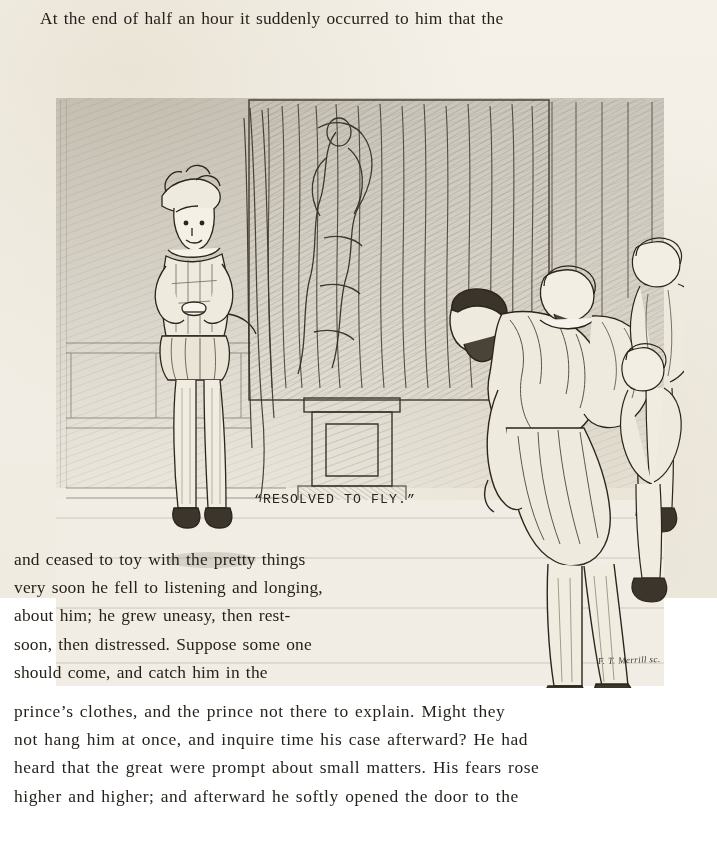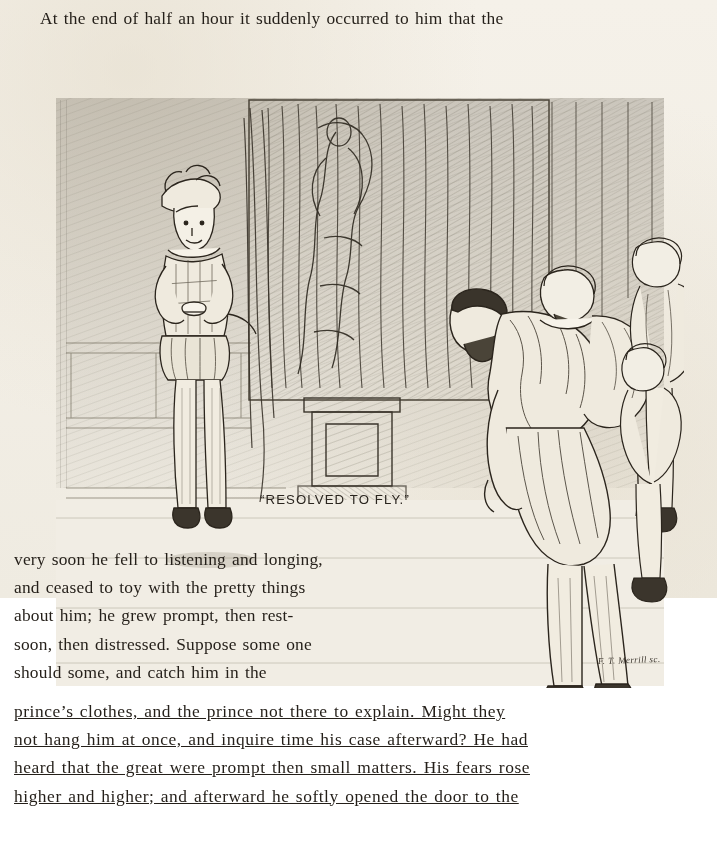--- a/index.html
+++ b/index.html
@@ -63,21 +63,21 @@
     display: block;
     width: 100%;
     height: 100%;
   }
   .caption {
     position: absolute;
     left: 205px;
     top: 492px;
     width: 260px;
     text-align: center;
-    font-family: Liberation Sans, sans-serif;
+    font-family: Liberation Mono, monospace;
     font-size: 13.2px;
     letter-spacing: 1.1px;
     color: #2a251f;
   }
   .signature {
     position: absolute;
     left: 598px;
     top: 655px;
     font-family: "Liberation Serif", serif;
     font-size: 9px;
@@ -101,21 +101,21 @@
   .bottom-text {
     position: absolute;
     left: 14px;
     top: 697px;
     width: 694px;
   }
   .bottom-text .line {
     display: block;
     white-space: nowrap;
   }
-  .l-wide { letter-spacing: 0.55px; text-decoration: underline; }
+  .l-wide { letter-spacing: 0.55px; }
 </style>
 </head>
 <body>
 
 <div class="page">
 
   <div class="text-block top-text">
     <p>
       <span class="line indent">At the end of half an hour it suddenly occurred to him that the</span>
     </p>
@@ -361,27 +361,27 @@
         <path d="M600 396 C600 430, 602 462, 606 490 L624 490 C626 462, 626 428, 624 396" fill="#f1ece0"></path>
         <path d="M598 490 C592 504, 600 514, 616 514 C630 514, 634 502, 628 490 Z" fill="#3b352c"></path>
       </g>
     </svg>
   </div>
 
   <div class="caption">“RESOLVED TO FLY.”</div>
   <div class="signature">F. T. Merrill sc.</div>
 
   <div class="text-block col-text">
+    <span class="line">and ceased to toy with the pretty things</span>
     <span class="line">very soon he fell to listening and longing,</span>
-    <span class="line">and ceased to toy with the pretty things</span>
-    <span class="line">about him; he grew prompt, then rest-</span>
+    <span class="line">about him; he grew uneasy, then rest-</span>
     <span class="line">soon, then distressed.  Suppose some one</span>
-    <span class="line">should some, and catch him in the</span>
+    <span class="line">should come, and catch him in the</span>
   </div>
 
   <div class="text-block bottom-text">
     <span class="line l-wide">prince’s clothes, and the prince not there to explain.   Might they</span>
     <span class="line l-wide">not hang him at once, and inquire time his case afterward?  He had</span>
-    <span class="line l-wide">heard that the great were prompt then small matters.   His fears rose</span>
+    <span class="line l-wide">heard that the great were prompt about small matters.   His fears rose</span>
     <span class="line l-wide">higher and higher; and afterward he softly opened the door to the</span>
   </div>
 
 </div>
 
 </body></html>

